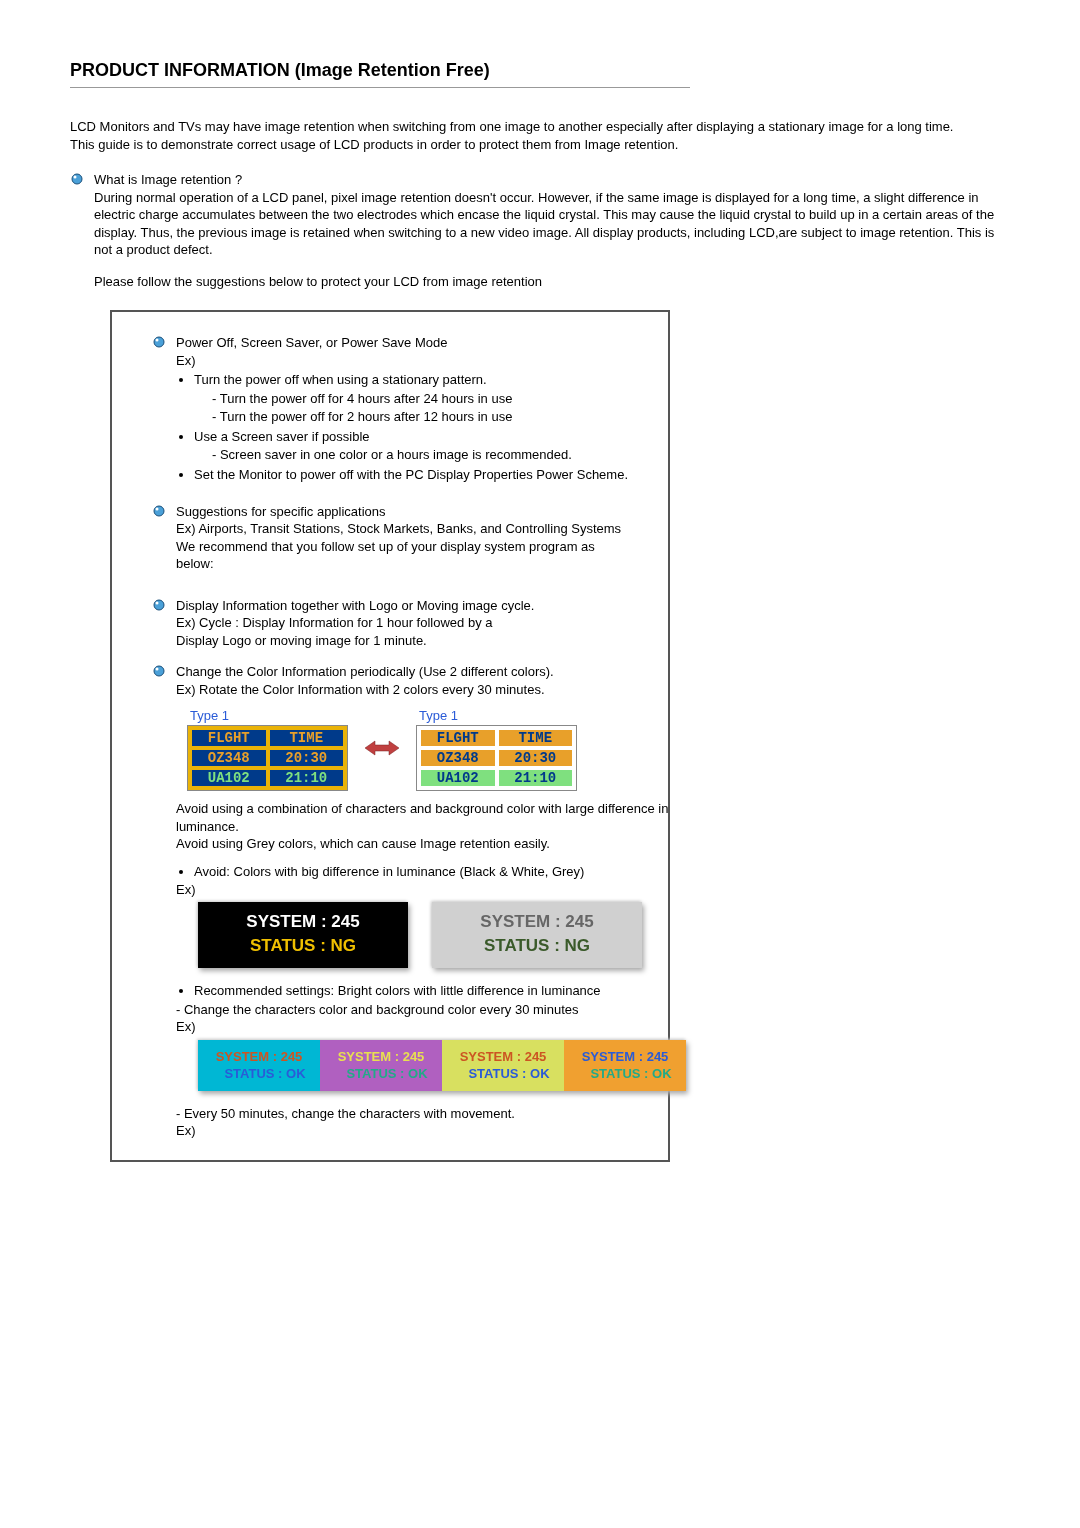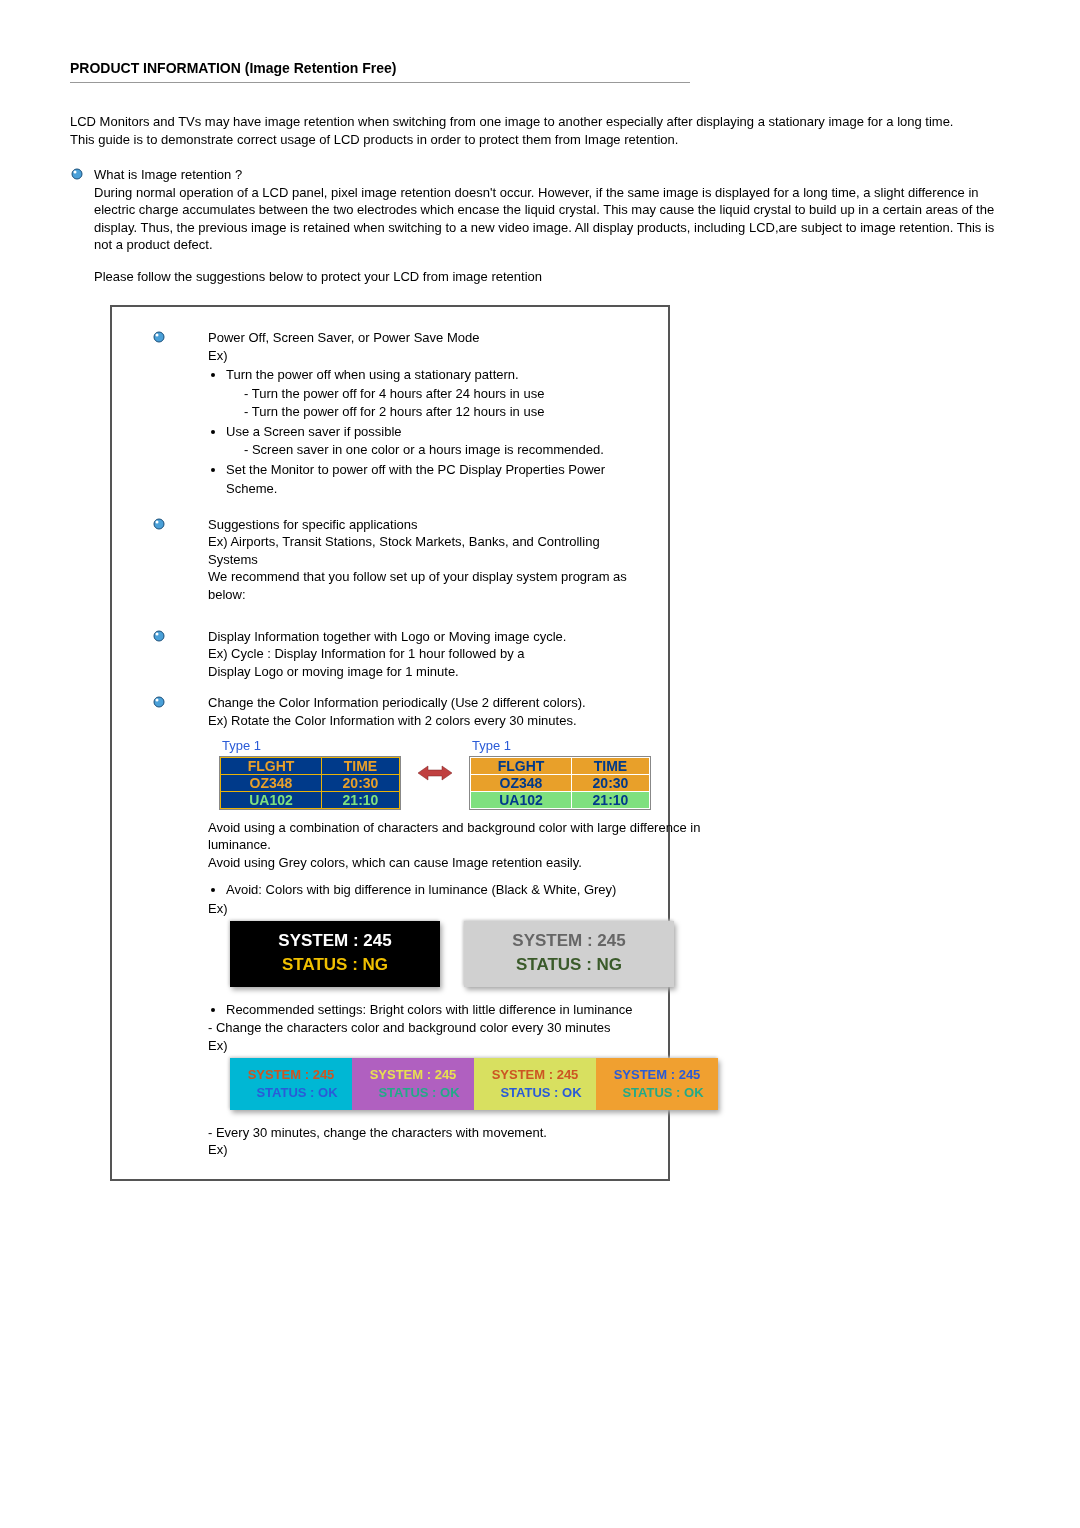--- a/index.html
+++ b/index.html
@@ -6,21 +6,21 @@
     font-family: Arial, Helvetica, sans-serif;
     font-size: 13px;
     color: #000;
     background: #fff;
     margin: 0;
     padding: 60px 70px;
     width: 1080px;
     box-sizing: border-box;
   }
   h1.page-title {
-    font-size: 14px;
+    font-size: 18px;
     font-weight: bold;
     margin: 0 0 6px 0;
   }
   hr.title-rule {
     border: none;
     border-top: 1px solid #999;
     margin: 0 0 30px 0;
     width: 620px;
   }
   .intro p { margin: 0; line-height: 1.35; }
@@ -39,56 +39,57 @@
   .bullet-body .hd { font-weight: normal; }
   .bullet-body p { margin: 0; line-height: 1.35; }
   .box {
     border: 2px solid #555;
     padding: 12px 40px 20px 40px;
     margin-top: 20px;
     width: 560px;
     box-sizing: border-box;
     margin-left: 40px;
   }
-  .box .bullet-row { margin-top: 10px; gap: 32px; }
+  .box .bullet-row { margin-top: 10px; }
   ul.inner {
     margin: 2px 0 0 0;
     padding-left: 18px;
   }
   ul.inner li { line-height: 1.4; }
   .sub {
     margin-left: 18px;
     line-height: 1.4;
   }
   
   .type-duo {
     display: flex;
     align-items: center;
     gap: 18px;
     margin: 8px 0 10px 12px;
   }
   .flight {
-    width: 180px;
+    width: 159px;
   }
   .flight .tlabel {
     color: #2a5bd7;
     font-size: 13px;
     margin: 0 0 2px 2px;
   }
   .flight table {
     width: 100%;
     border-collapse: collapse;
     box-shadow: 0 0 0 1px #888;
   }
   .flight th, .flight td {
-    border: 1px solid #eab308;
+    border: 4px solid #eab308;
     text-align: center;
     font-weight: bold;
     padding: 0 0;
     font-size: 14px;
+    font-family: Liberation Mono, monospace;
   }
   
   .flight.variantA th { background:#003a8a; color:#e8a02a; }
   .flight.variantA td { background:#003a8a; color:#e8a02a; }
   .flight.variantA tr.r2 td { color:#7fe07f; }
   .flight.variantB th { background:#e8a02a; color:#003a8a; }
   .flight.variantB td { background:#e8a02a; color:#003a8a; }
   .flight.variantB tr.r2 td { background:#7fe07f; color:#003a8a; }
   .flight.variantB tr.r0 th { background:#e8a02a; }
   .flight.variantB th, .flight.variantB td { border-color:#fff; }
@@ -323,18 +324,18 @@
         <div class="q q3">
           <div class="qa">SYSTEM : 245</div>
           <div class="qb">STATUS : OK</div>
         </div>
         <div class="q q4">
           <div class="qa">SYSTEM : 245</div>
           <div class="qb">STATUS : OK</div>
         </div>
       </div>
 
-      <p style="margin-top:14px">- Every 30 minutes, change the characters with movement.</p>
+      <p style="margin-top:14px">- Every 50 minutes, change the characters with movement.</p>
       <p>Ex)</p>
     </div>
   </div>
 
 </div>
 
 </body></html>

